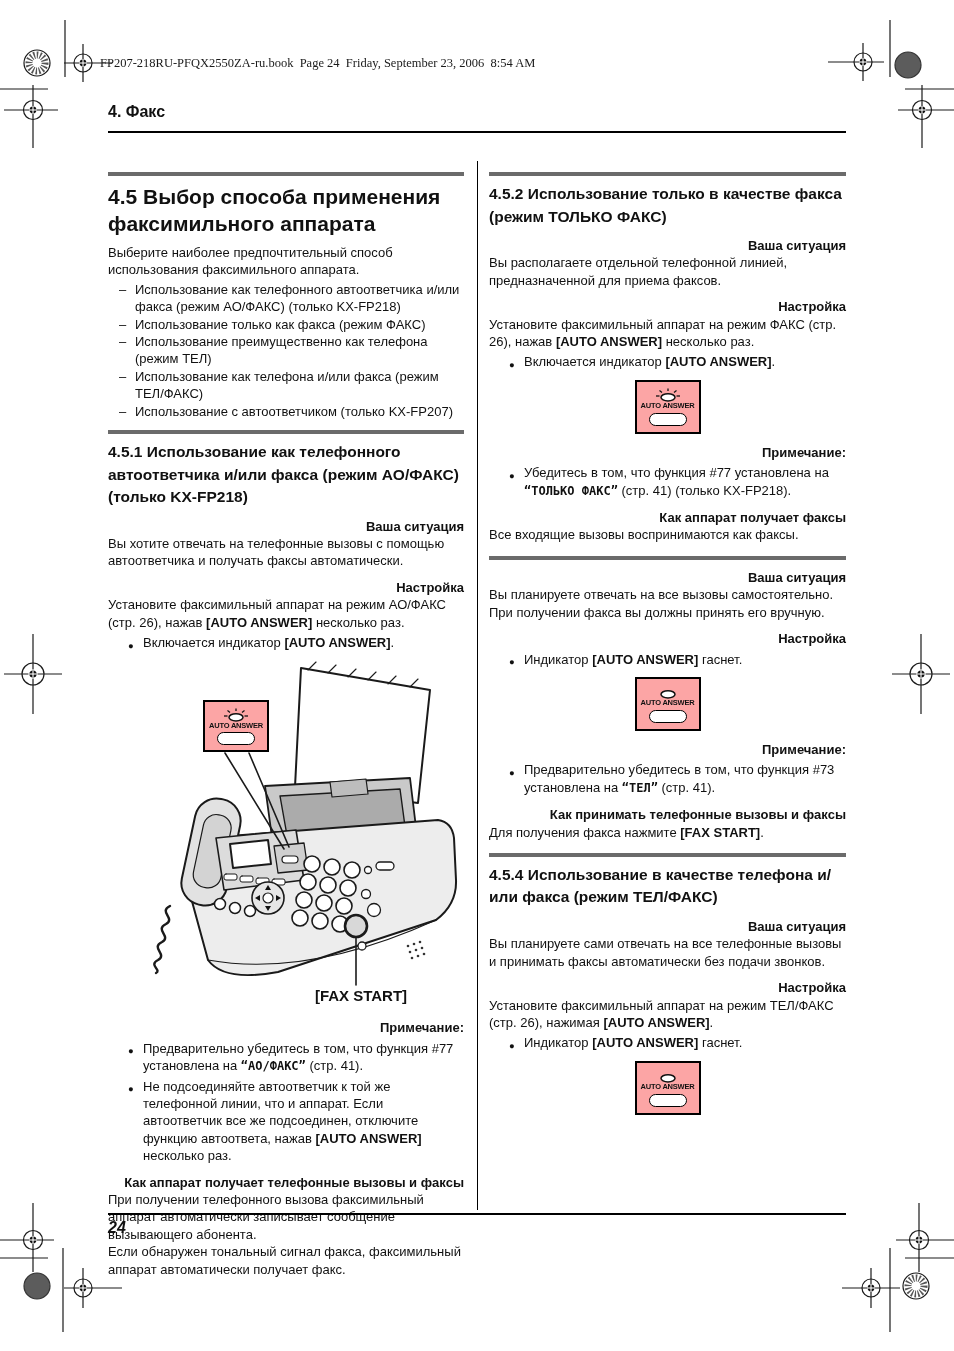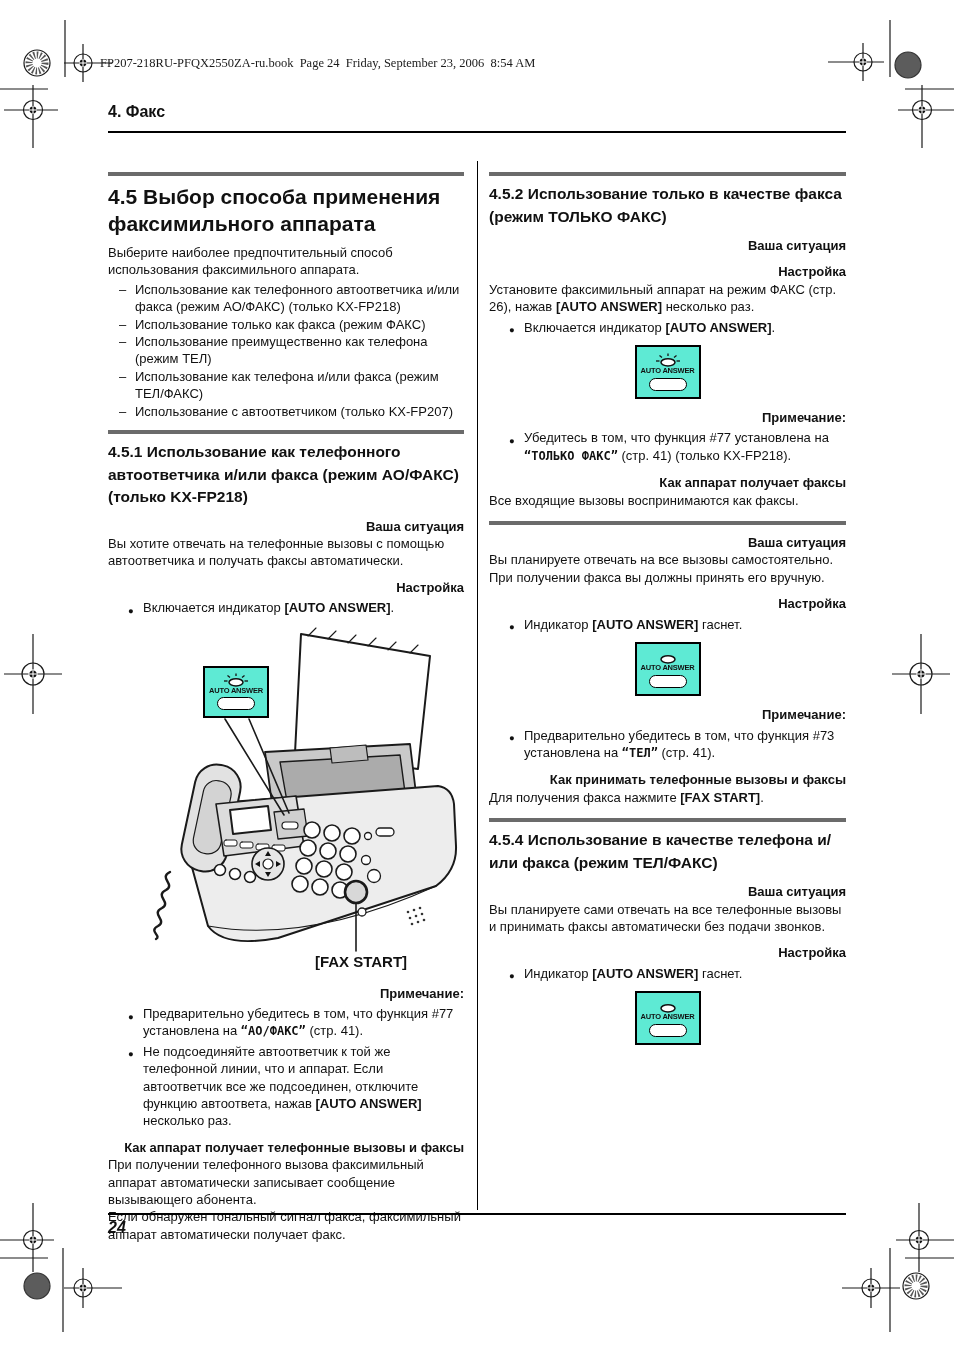--- a/index.html
+++ b/index.html
@@ -37,21 +37,21 @@
   .bullet-list { margin-top:3px; }
   .bullet-list .item { position:relative; padding-left:35px; margin-top:2px; }
   .bullet-list .item .mk { position:absolute; left:20px; top:2.5px; font-size:9.5px; }
 
   .mt10 { margin-top:10px; }
 
   
   .img-center { display:flex; justify-content:center; margin:9px 0 10px 0; }
   .aa-box {
     width:66px; height:54px; box-sizing:border-box;
-    background:#5eead4; border:2px solid #000;
+    background:#fca5a5; border:2px solid #000;
     display:flex; flex-direction:column; align-items:center; justify-content:center;
   }
   .aa-label { font-size:7.5px; font-weight:bold; line-height:8px; letter-spacing:-0.2px; white-space:nowrap; }
   .aa-btn { width:38px; height:13px; background:#fff; border:1.6px solid #000; border-radius:7px; margin-top:2.5px; box-sizing:border-box; }
   .aa-led-svg { display:block; }
 
   
   .fax-illo { position:relative; width:352px; height:352px; margin:7px 0 3px 0; }
   .fax-illo > svg.machine { position:absolute; left:0; top:0; }
   .aa-box.callout { position:absolute; left:95px; top:42px; width:66px; height:52px; }
@@ -167,20 +167,21 @@
     <div class="item"><span class="mk">–</span><span>Использование преимущественно как телефона (режим ТЕЛ)</span></div>
     <div class="item"><span class="mk">–</span><span>Использование как телефона и/или факса (режим ТЕЛ/ФАКС)</span></div>
     <div class="item"><span class="mk">–</span><span>Использование с автоответчиком (только KX-FP207)</span></div>
   </div>
 
   <div class="sec-bar mt10"></div>
   <h2 class="sub-title">4.5.1 Использование как телефонного автоответчика и/или факса (режим АО/ФАКС) (только KX-FP218)</h2>
   <div class="b-head">Ваша ситуация</div>
   <p>Вы хотите отвечать на телефонные вызовы с помощью автоответчика и получать факсы автоматически.</p>
   <div class="b-head">Настройка</div>
+  <p><span>Установите факсимильный аппарат на режим АО/ФАКС (стр. 26), нажав </span><span class="b">[AUTO ANSWER]</span><span> несколько раз.</span></p>
   <div class="bullet-list">
     <div class="item"><span class="mk">●</span><span><span>Включается индикатор </span><span class="b">[AUTO ANSWER]</span><span>.</span></span></div>
   </div>
 
   <div class="fax-illo">
     <svg class="machine" width="352" height="352" viewBox="0 0 352 352">
       <g stroke="#1a1a1a" fill="none" stroke-width="2" stroke-linejoin="round" stroke-linecap="round">
 
         <polygon points="193,10 322,32 310,145 187,129" fill="#ffffff"></polygon>
         <g stroke-width="1.1">
@@ -299,20 +300,21 @@
   <div class="b-head">Как аппарат получает телефонные вызовы и факсы</div>
   <p>При получении телефонного вызова факсимильный аппарат автоматически записывает сообщение вызывающего абонента.</p>
   <p>Если обнаружен тональный сигнал факса, факсимильный аппарат автоматически получает факс.</p>
 </div>
 
 <div class="col right">
 
   <div class="sec-bar"></div>
   <h2 class="sub-title">4.5.2 Использование только в качестве факса (режим ТОЛЬКО ФАКС)</h2>
   <div class="b-head">Ваша ситуация</div>
+  <p>Вы располагаете отдельной телефонной линией, предназначенной для приема факсов.</p>
   <div class="b-head">Настройка</div>
   <p><span>Установите факсимильный аппарат на режим ФАКС (стр. 26), нажав </span><span class="b">[AUTO ANSWER]</span><span> несколько раз.</span></p>
   <div class="bullet-list">
     <div class="item"><span class="mk">●</span><span><span>Включается индикатор </span><span class="b">[AUTO ANSWER]</span><span>.</span></span></div>
   </div>
   <div class="img-center">
     <div class="aa-box">
       <svg class="aa-led-svg" width="30" height="14" viewBox="0 0 30 14">
         <g stroke="#111" stroke-width="1.3">
           <line x1="3" y1="8" x2="6.5" y2="8"></line>
@@ -355,20 +357,21 @@
     <div class="item"><span class="mk">●</span><span><span>Предварительно убедитесь в том, что функция #73 установлена на </span><span class="m">“ТЕЛ”</span><span> (стр. 41).</span></span></div>
   </div>
   <div class="b-head">Как принимать телефонные вызовы и факсы</div>
   <p><span>Для получения факса нажмите </span><span class="b">[FAX START]</span><span>.</span></p>
 
   <div class="sec-bar" style="margin-top:12px"></div>
   <h2 class="sub-title">4.5.4 Использование в качестве телефона и/или факса (режим ТЕЛ/ФАКС)</h2>
   <div class="b-head">Ваша ситуация</div>
   <p>Вы планируете сами отвечать на все телефонные вызовы и принимать факсы автоматически без подачи звонков.</p>
   <div class="b-head">Настройка</div>
+  <p><span>Установите факсимильный аппарат на режим ТЕЛ/ФАКС (стр. 26), нажимая </span><span class="b">[AUTO ANSWER]</span><span>.</span></p>
   <div class="bullet-list">
     <div class="item"><span class="mk">●</span><span><span>Индикатор </span><span class="b">[AUTO ANSWER]</span><span> гаснет.</span></span></div>
   </div>
   <div class="img-center">
     <div class="aa-box">
       <svg class="aa-led-svg" width="30" height="14" viewBox="0 0 30 14">
         <ellipse cx="15" cy="9.3" rx="7" ry="3.6" fill="#fff" stroke="#111" stroke-width="1.5"></ellipse>
       </svg>
       <div class="aa-label">AUTO ANSWER</div>
       <div class="aa-btn"></div>

